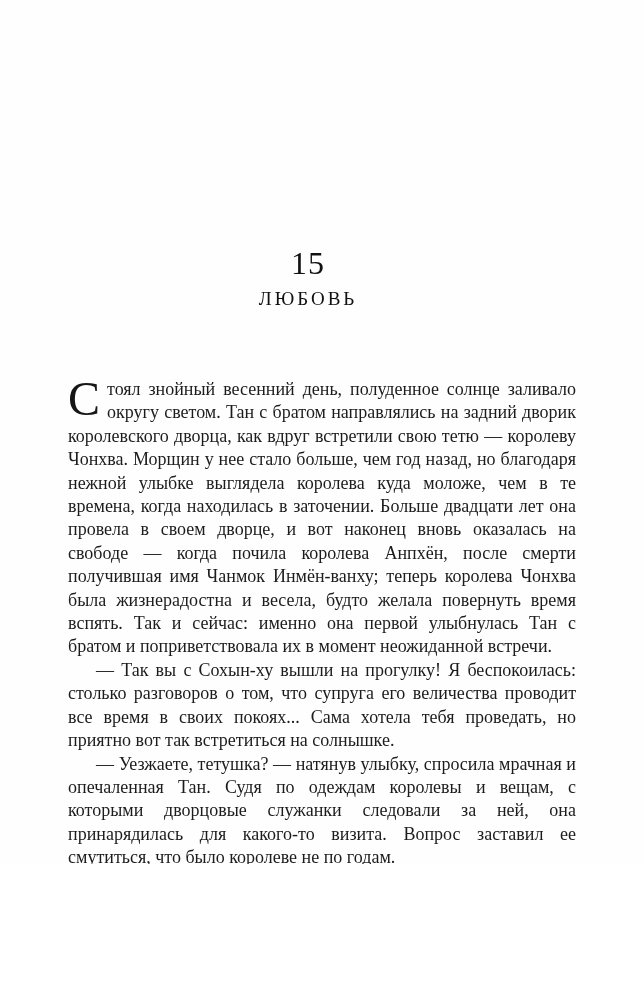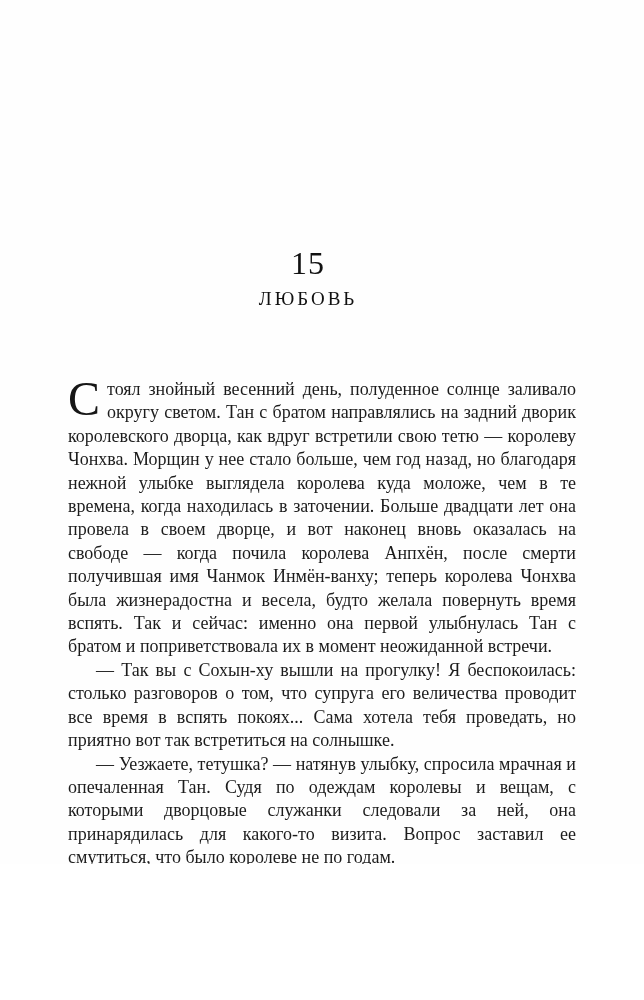--- a/index.html
+++ b/index.html
@@ -90,21 +90,21 @@
 <div class="page">
   <div class="content">
 
     <div class="chapter-head">
       <div class="chapter-number">15</div>
       <div class="chapter-title">ЛЮБОВЬ</div>
     </div>
 
     <div class="body-text">
       <p class="para"><span class="drop-cap">С</span><span>тоял знойный весенний день, полуденное солнце заливало округу светом. Тан с братом направлялись на задний дворик королевского дворца, как вдруг встретили свою тетю — королеву Чонхва. Морщин у нее стало больше, чем год назад, но благодаря нежной улыбке выглядела королева куда моложе, чем в те времена, когда находилась в заточении. Больше двадцати лет она провела в своем дворце, и вот наконец вновь оказалась на свободе — когда почила королева Анпхён, после смерти получившая имя Чанмок Инмён-ванху; теперь королева Чонхва была жизнерадостна и весела, будто желала повернуть время вспять. Так и сейчас: именно она первой улыбнулась Тан с братом и поприветствовала их в момент неожиданной встречи.</span></p>
-      <p class="para indent">— Так вы с Сохын-ху вышли на прогулку! Я беспокоилась: столько разговоров о том, что супруга его величества проводит все время в вспять покоях... Сама хотела тебя проведать, но приятно вот так встретиться на солнышке.</p>
+      <p class="para indent">— Так вы с Сохын-ху вышли на прогулку! Я беспокоилась: столько разговоров о том, что супруга его величества проводит все время в своих покоях... Сама хотела тебя проведать, но приятно вот так встретиться на солнышке.</p>
       <p class="para indent">— Уезжаете, тетушка? — натянув улыбку, спросила мрачная и опечаленная Тан. Судя по одеждам королевы и вещам, с которыми дворцовые служанки следовали за ней, она принарядилась для какого-то визита. Вопрос заставил ее смутиться, что было королеве не по годам.</p>
     </div>
 
   </div>
 
   <div class="footer">
     <span class="running-title">ЛЮБОВЬ КОРОЛЯ. ТОМ 3</span>
     <span class="page-number">5</span>
   </div>
 </div>

